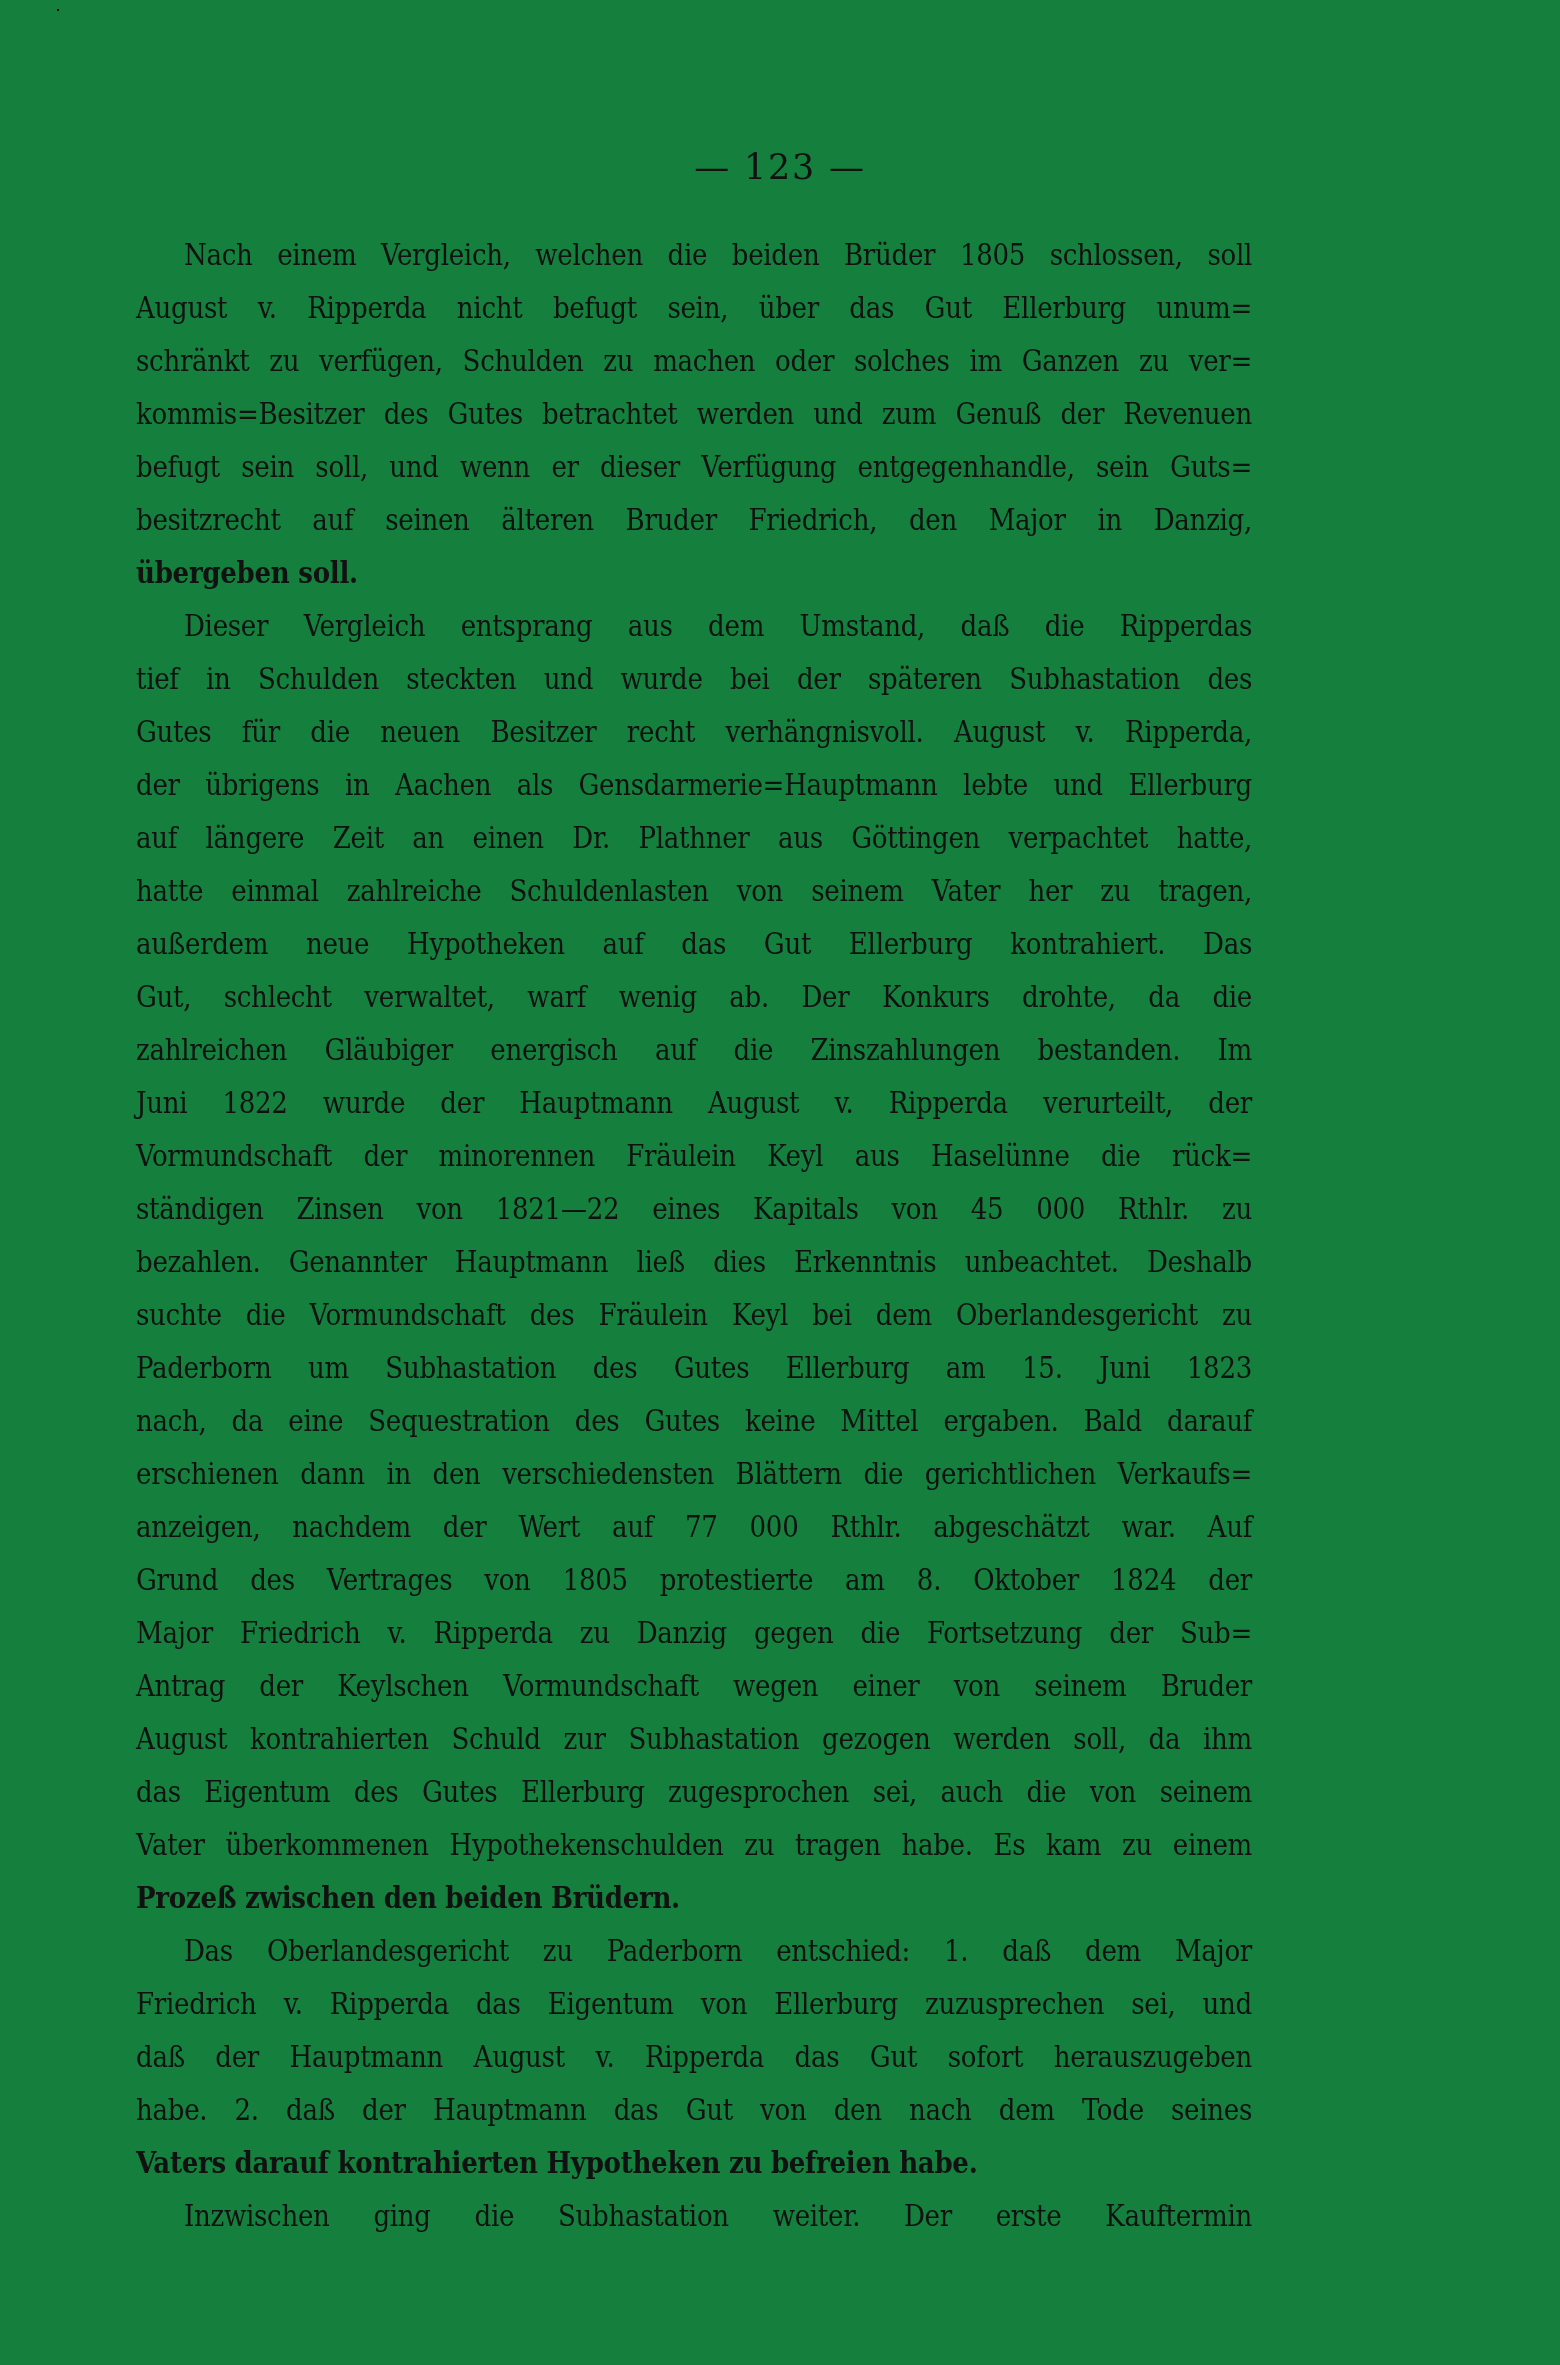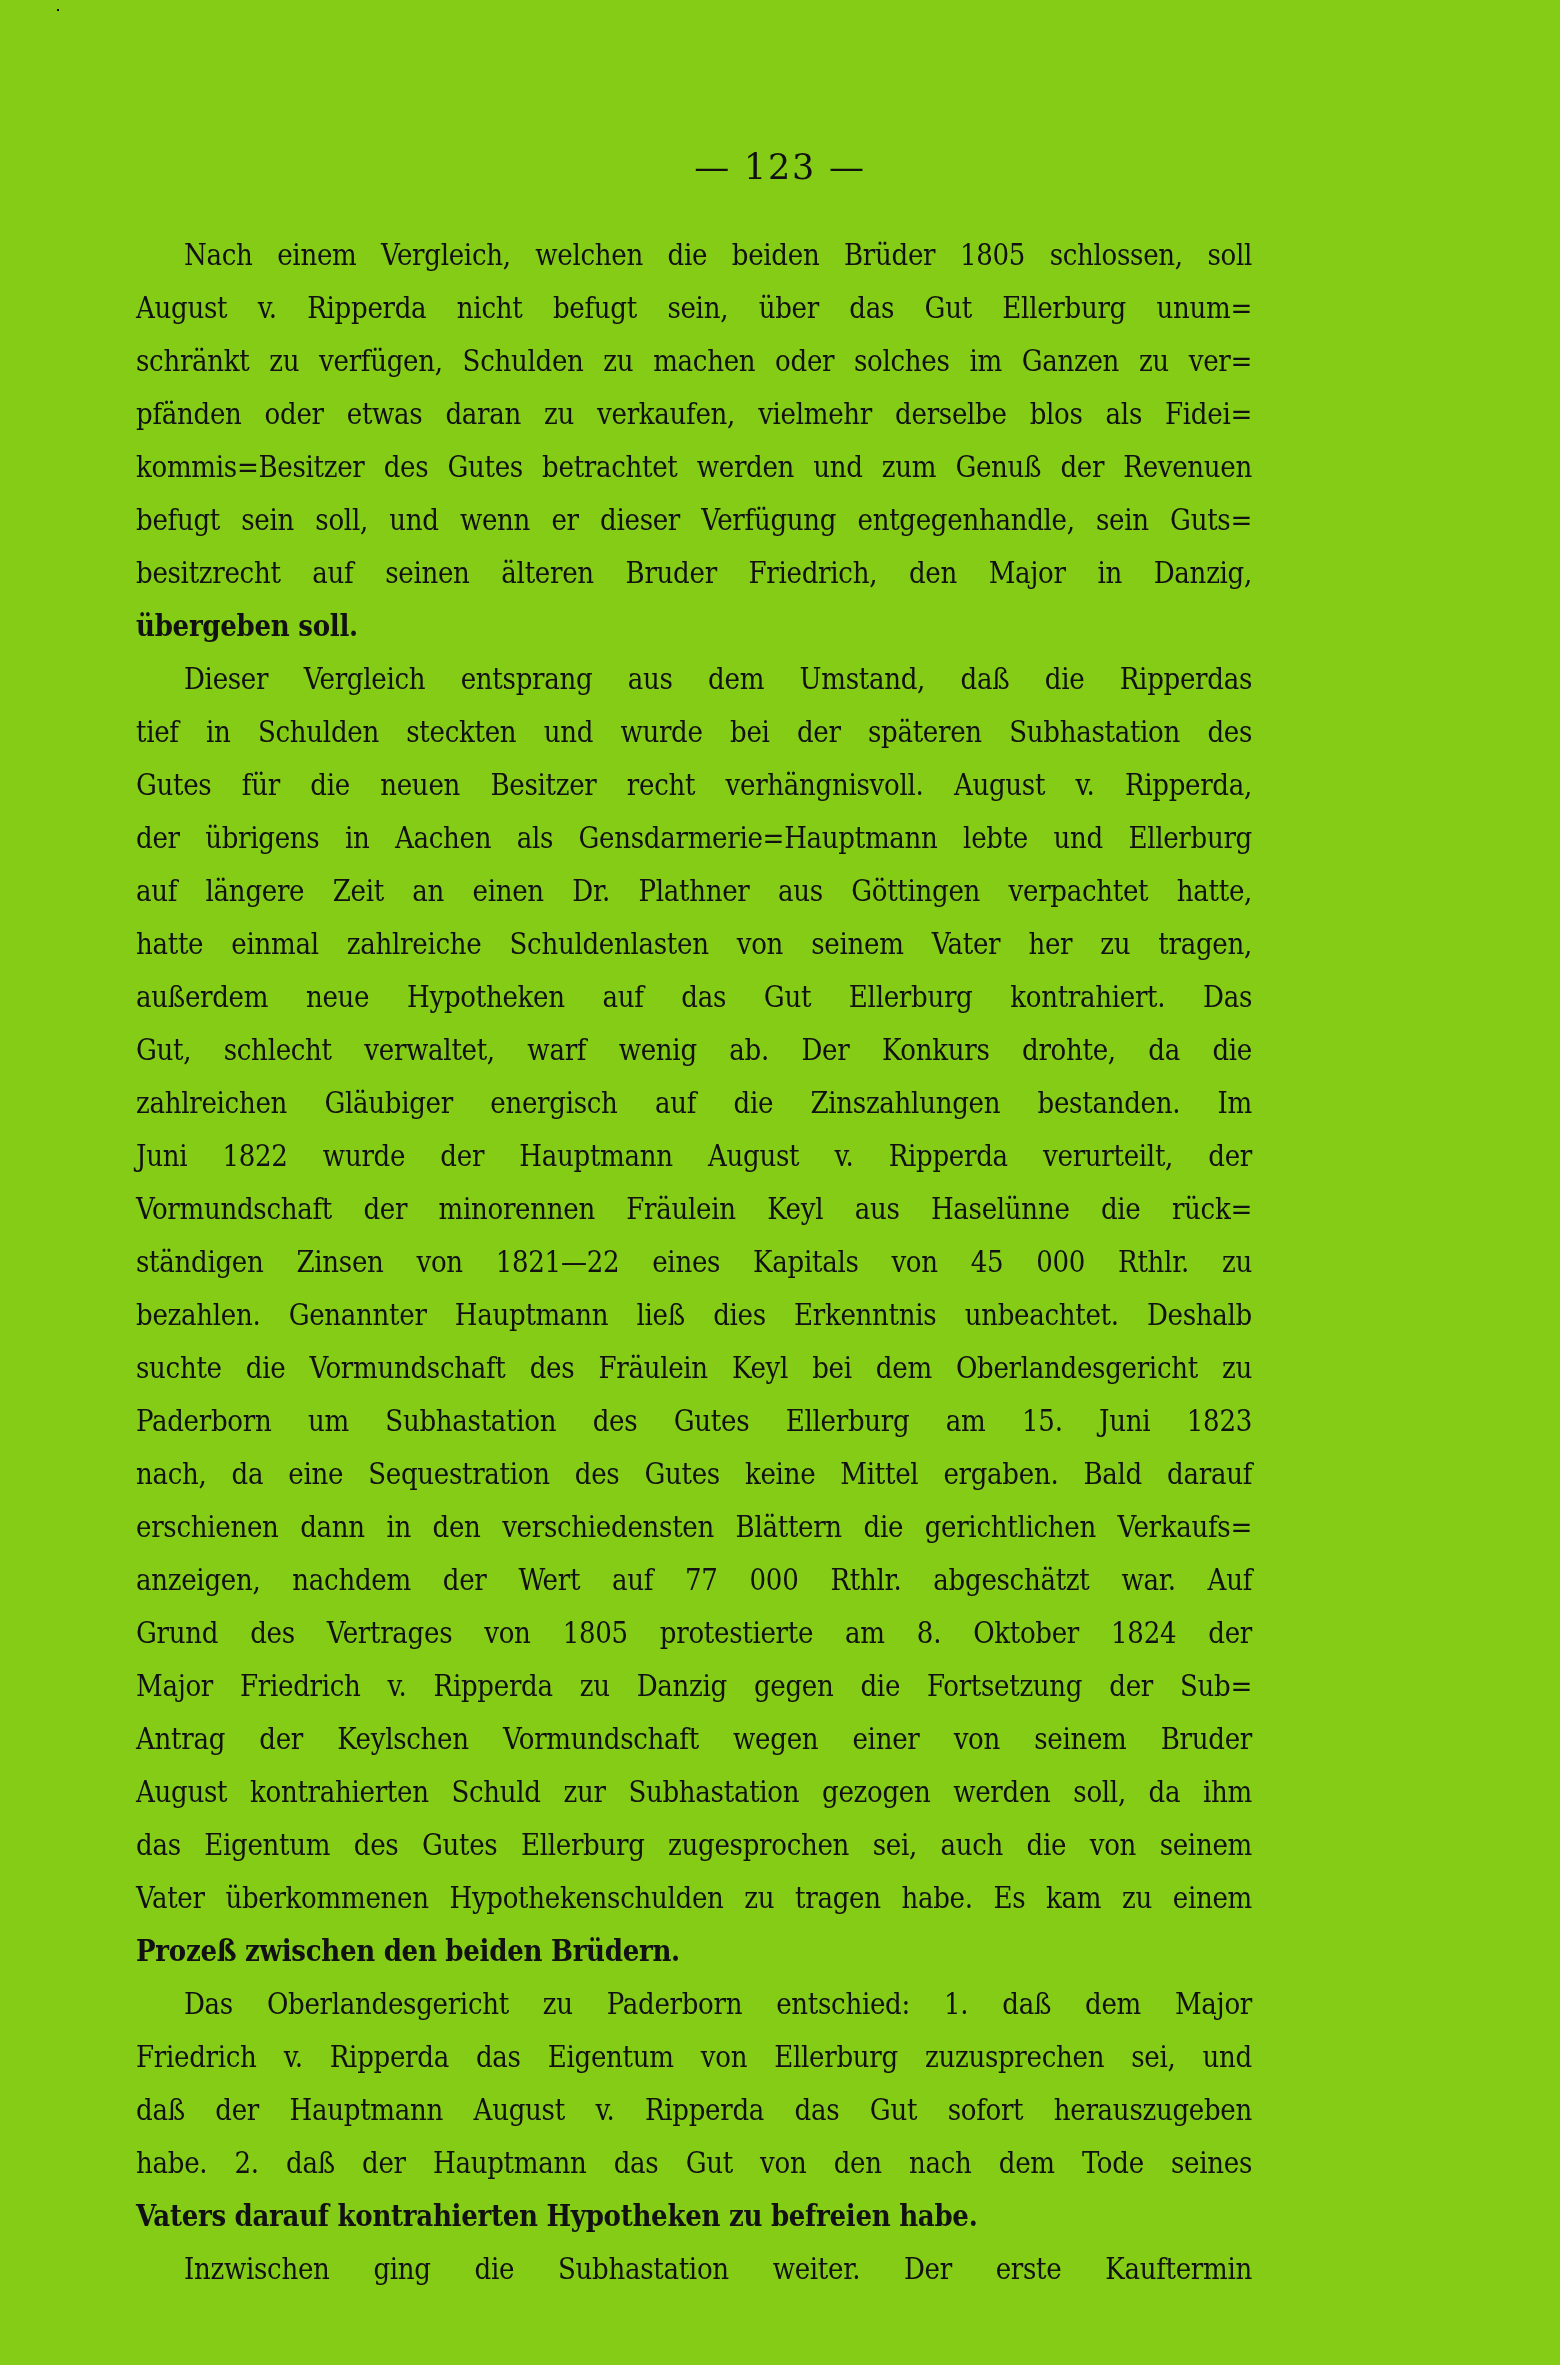--- a/index.html
+++ b/index.html
@@ -1,19 +1,19 @@
 <!DOCTYPE html>
 <html style="font-size:14px"><head>
   <meta charset="utf-8">
   <style>
     html, body { margin: 0; padding: 0; background: #ffffff; }
     body { width: 1560px; height: 2366px; position: relative; overflow: hidden; }
     .page {
       position: absolute; left: 0; top: 0; width: 1560px; height: 2366px;
-      background: #84cc16; color: #111111;
+      background: #15803d; color: #111111;
       font-family: "DejaVu Serif", "Liberation Serif", serif;
     }
     .speck { position: absolute; left: 57px; top: 8.8px; width: 1.8px; height: 1.8px; background: #000; }
     .page-number {
       position: absolute; left: 0; width: 1560px; top: 147px;
       text-align: center; font-size: 35px; letter-spacing: 1.8px;
     }
     .body-text {
       position: absolute; left: 136px; top: 229px; width: 1116px;
     }
@@ -32,21 +32,20 @@
 <div class="page">
   <div class="speck"></div>
   <div class="page-number">— 123 —</div>
 
   <div class="body-text">
 
     <div>
       <span class="line indent">Nach einem Vergleich, welchen die beiden Brüder 1805 schlossen, soll</span>
       <span class="line">August v. Ripperda nicht befugt sein, über das Gut Ellerburg unum=</span>
       <span class="line">schränkt zu verfügen, Schulden zu machen oder solches im Ganzen zu ver=</span>
-      <span class="line">pfänden oder etwas daran zu verkaufen, vielmehr derselbe blos als Fidei=</span>
       <span class="line">kommis=Besitzer des Gutes betrachtet werden und zum Genuß der Revenuen</span>
       <span class="line">befugt sein soll, und wenn er dieser Verfügung entgegenhandle, sein Guts=</span>
       <span class="line">besitzrecht auf seinen älteren Bruder Friedrich, den Major in Danzig,</span>
       <span class="line last">übergeben soll.</span>
     </div>
 
     <div>
       <span class="line indent">Dieser Vergleich entsprang aus dem Umstand, daß die Ripperdas</span>
       <span class="line">tief in Schulden steckten und wurde bei der späteren Subhastation des</span>
       <span class="line">Gutes für die neuen Besitzer recht verhängnisvoll.  August v. Ripperda,</span>

